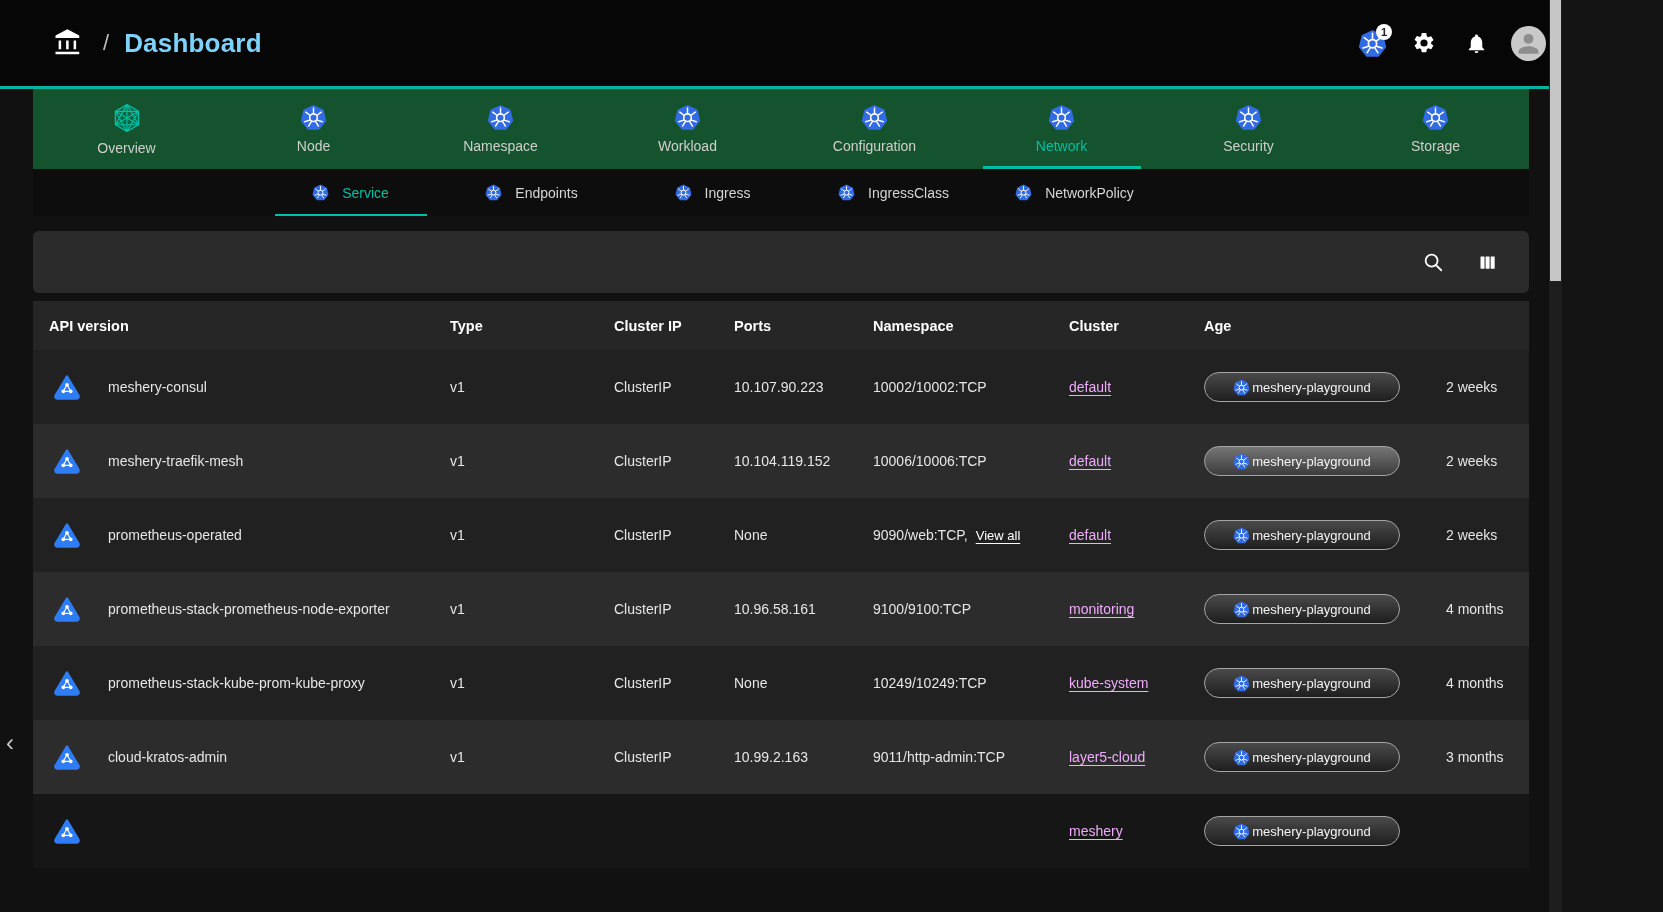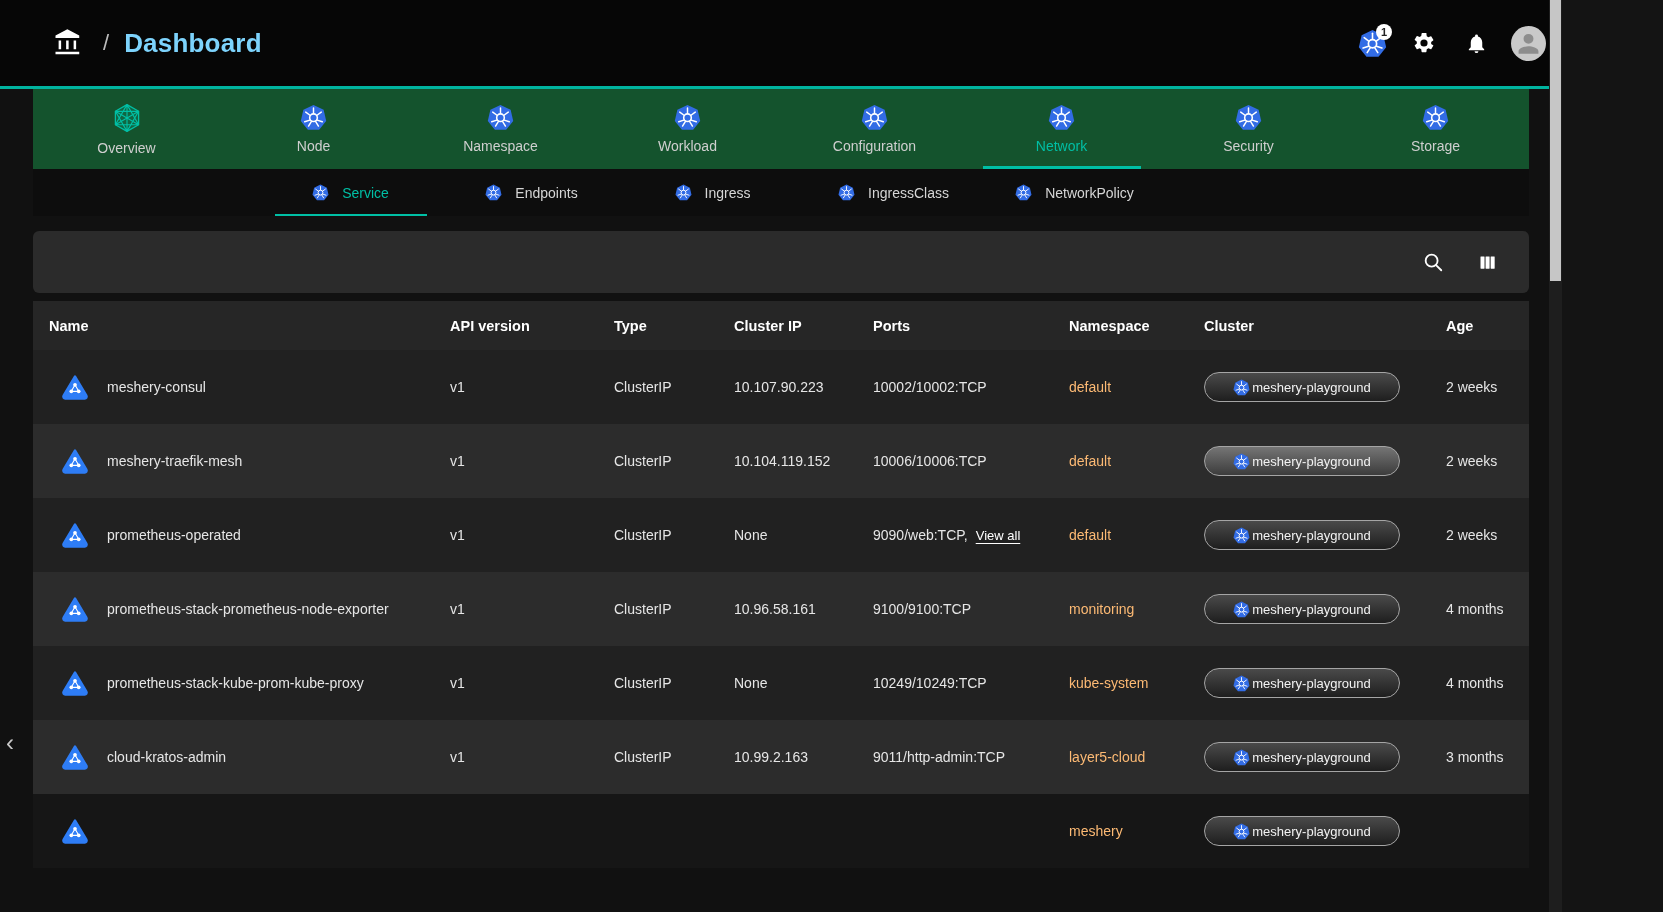--- a/index.html
+++ b/index.html
@@ -38,23 +38,23 @@
   .toolbar .icon-btn { width: 28px; height: 28px; }
 
   
   .table { margin-top: 8px; --cols: 417px 164px 120px 139px 196px 135px 242px 1fr; }
   .thead { display: grid; grid-template-columns: var(--cols); background: #262626; height: 49px; align-items: center; color: #ffffff; font-weight: 700; font-size: 14.5px; }
   .thead > :first-child { padding-left: 16px; }
   .row { display: grid; grid-template-columns: var(--cols); height: 74px; align-items: center; font-size: 14px; color: #e6e6e6; }
   .row:nth-child(odd) { background: #212121; }
   .row:nth-child(even) { background: #2c2c2c; }
   .row.partial { background: #161616; }
-  .cell-name { display: flex; align-items: center; gap: 18px; padding-left: 28px; }
+  .cell-name { display: flex; align-items: center; gap: 27px; padding-left: 20px; }
   .svc-ic { width: 28px; height: 26px; flex: none; }
-  .ns-link { color: #fdba74; text-underline-offset: 3px; cursor: pointer; }
+  .ns-link { color: #f0abfc; text-decoration: underline; text-underline-offset: 3px; cursor: pointer; }
   .cell-ports { display: flex; align-items: center; gap: 8px; }
   .view-all { color: #ffffff; font-size: 13px; text-decoration: underline; text-underline-offset: 3px; cursor: pointer; }
   .pill { width: 196px; height: 30px; border: 1px solid #a5a5a5; border-radius: 15px; display: flex; align-items: center; justify-content: center; gap: 2px; background: linear-gradient(180deg, #4a4a4a, #1e1e1e); color: #f2f2f2; font-size: 13px; cursor: pointer; }
   .pill .ic { width: 17px; height: 17px; flex: none; }
   .pill.light { background: linear-gradient(180deg, #757575, #3c3c3c); }
 
   
   .drawer-toggle { position: absolute; left: 0; top: 727px; width: 20px; height: 32px; background: transparent; border: none; color: #c9c9c9; font-size: 24px; line-height: 30px; cursor: pointer; }
   .scrollbar { position: absolute; left: 1549px; top: 0; width: 13px; height: 912px; background: #1e1e1e; }
   .scroll-thumb { position: absolute; top: 0; left: 1px; width: 11px; height: 281px; background: #c6c6c6; cursor: pointer; }
@@ -234,21 +234,20 @@
           <svg width="21" height="21" viewBox="0 0 24 24" fill="#fff">
             <rect x="4" y="5" width="4.6" height="14" rx="0.5"></rect>
             <rect x="9.8" y="5" width="4.6" height="14" rx="0.5"></rect>
             <rect x="15.6" y="5" width="4.6" height="14" rx="0.5"></rect>
           </svg>
         </button>
       </div>
 
       <div class="table">
         <div class="thead">
-            <div class="th">Name</div>
             <div class="th">API version</div>
             <div class="th">Type</div>
             <div class="th">Cluster IP</div>
             <div class="th">Ports</div>
             <div class="th">Namespace</div>
             <div class="th">Cluster</div>
             <div class="th">Age</div>
           </div>
         <div class="tbody">
             <div class="row">

